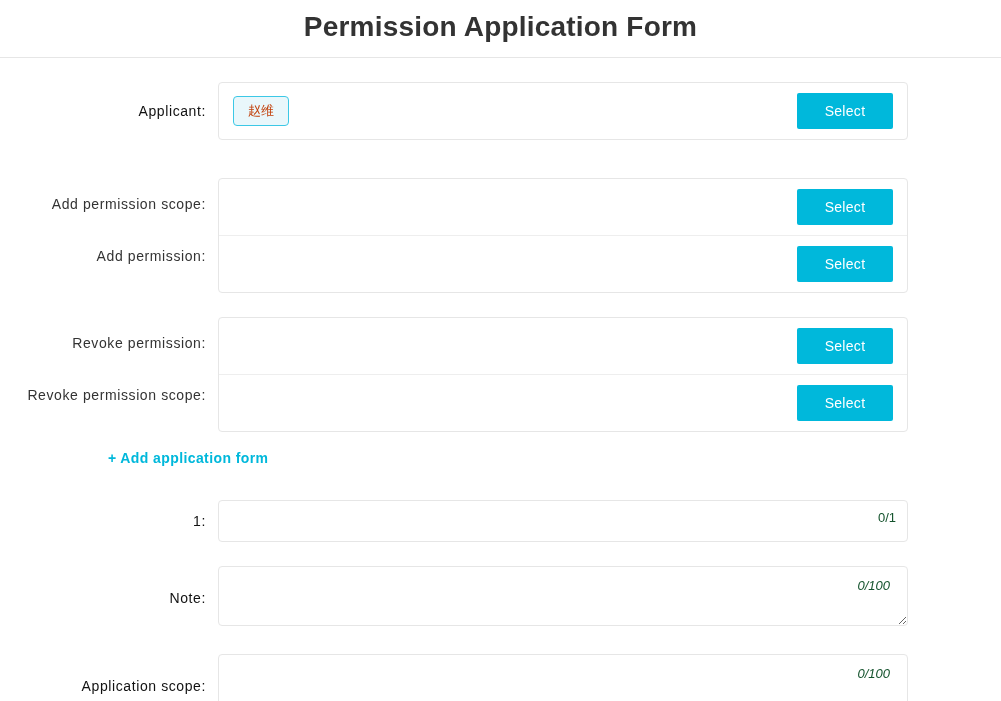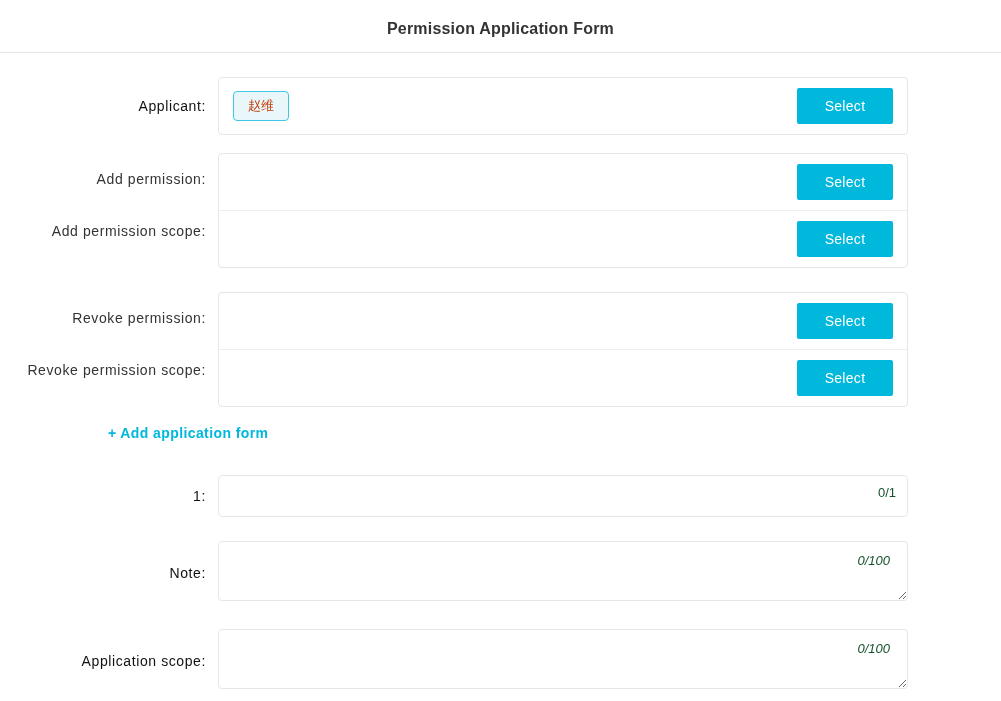--- a/index.html
+++ b/index.html
@@ -3,24 +3,24 @@
   <meta charset="utf-8">
   <style>
     * { box-sizing: border-box; margin: 0; padding: 0; }
     body {
       font-family: "Helvetica Neue", Helvetica, Arial, "Microsoft YaHei", sans-serif;
       background: #fff;
       color: #333;
       width: 1001px;
     }
     h1.title {
-      font-size: 16px;
+      font-size: 28px;
       font-weight: 700;
       text-align: center;
-      padding: 20px 0 14px;
+      padding: 11px 0 14px;
       letter-spacing: 0.2px;
     }
     .hr { height: 1px; background: #e6e6e6; margin: 0 0 24px; }
 
     .form {
       width: 900px;
       margin-left: 8px;
     }
 
     .row {
@@ -84,21 +84,21 @@
       border-radius: 2px;
       font-size: 14px;
       border: none;
       cursor: pointer;
       background: #00b8db;
       color: #fff;
       letter-spacing: 0.3px;
     }
 
     .group { margin-bottom: 24px; }
-    .group.tight { margin-bottom: 18px; }
+    .group.tight { margin-bottom: 38px; }
 
     .add-link {
       display: inline-block;
       margin: 4px 0 20px 0;
       color: #00b8db;
       font-weight: 700;
       font-size: 14px;
       letter-spacing: 0.4px;
       cursor: pointer;
     }
@@ -158,24 +158,24 @@
           <button class="btn">Select</button>
         </div>
       </div>
     </div>
   </div>
 
   <div class="group">
     <div class="row" style="align-items:stretch;">
       <div style="width:210px; min-width:210px;">
         <div style="height:52px; display:flex; align-items:center; justify-content:flex-end; padding-right:12px; font-size:14px; letter-spacing:0.6px;">
+          <span><span>Add permission scope</span><span>:</span></span>
+        </div>
+        <div style="height:52px; display:flex; align-items:center; justify-content:flex-end; padding-right:12px; font-size:14px; letter-spacing:0.6px;">
           <span><span>Add permission</span><span>:</span></span>
-        </div>
-        <div style="height:52px; display:flex; align-items:center; justify-content:flex-end; padding-right:12px; font-size:14px; letter-spacing:0.6px;">
-          <span><span>Add permission scope</span><span>:</span></span>
         </div>
       </div>
       <div class="field-col">
         <div class="card">
           <div class="card-row">
             <span class="spacer"></span>
             <button class="btn">Select</button>
           </div>
           <div class="card-row">
             <span class="spacer"></span>

